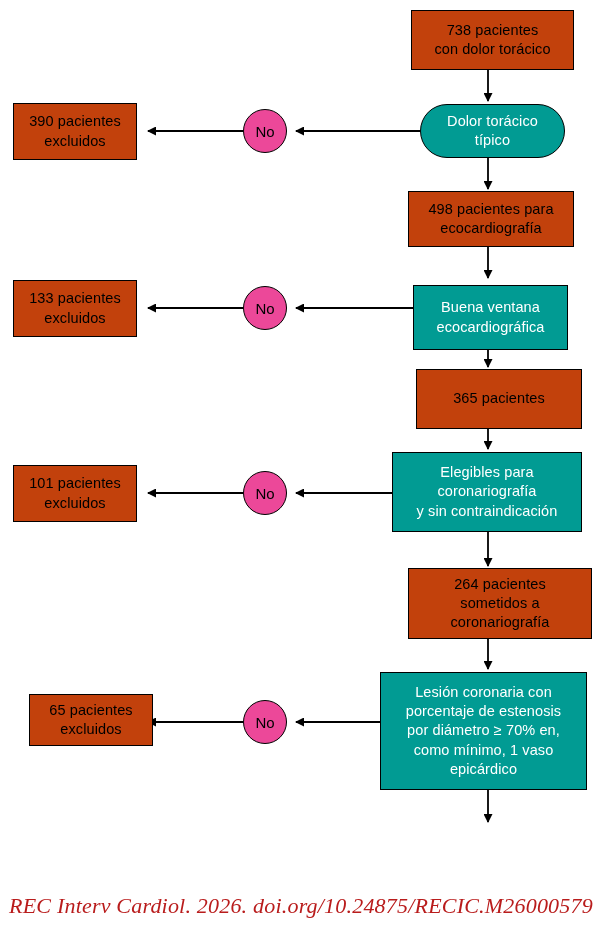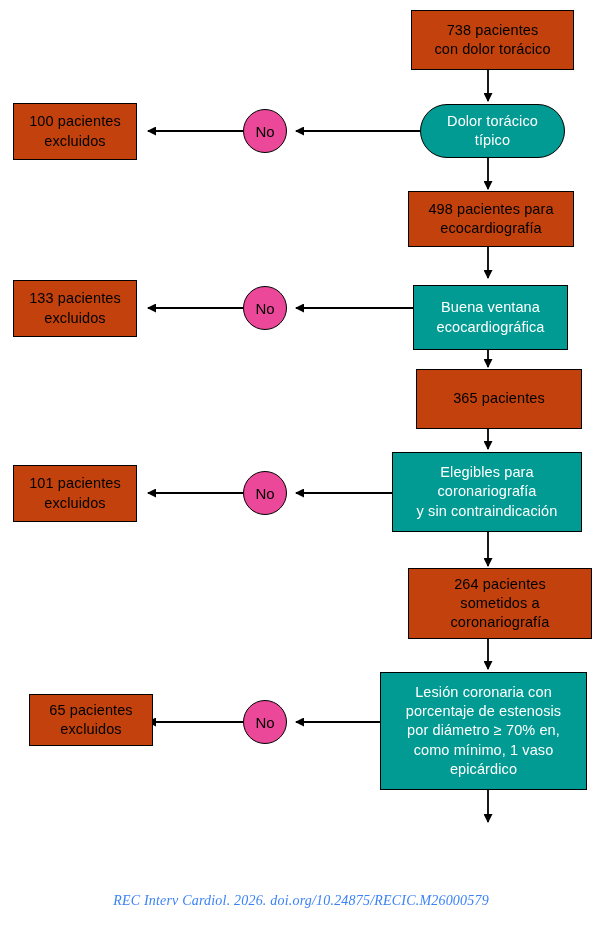--- a/index.html
+++ b/index.html
@@ -68,22 +68,22 @@
     color: #000000;
   }
   #citation {
     position: absolute;
     left: 0;
     top: 893px;
     width: 602px;
     text-align: center;
     font-family: "Liberation Serif", "DejaVu Serif", serif;
     font-style: italic;
-    font-size: 14px;
-    color: #3b82f6;
+    font-size: 22px;
+    color: #b91c1c;
     letter-spacing: 0.2px;
   }
 </style>
 </head>
 <body>
 
 <div id="canvas">
 
   <svg id="connectors" viewBox="0 0 602 928" width="602" height="928" aria-hidden="true">
     <defs>
@@ -120,21 +120,21 @@
     <span class="txt">738 pacientes
 con dolor torácico</span>
   </div>
 
   <div class="node teal" style="left:420px; top:104px; width:145px; height:54px;border-radius:27px;">
     <span class="txt">Dolor torácico
 típico</span>
   </div>
 
   <div class="node white" style="left:13px; top:103px; width:124px; height:57px;">
-    <span class="txt">100 pacientes
+    <span class="txt">390 pacientes
 excluidos</span>
   </div>
 
   <div class="node white" style="left:408px; top:191px; width:166px; height:56px;">
     <span class="txt">498 pacientes para
 ecocardiografía</span>
   </div>
 
   <div class="node teal" style="left:413px; top:285px; width:155px; height:65px;">
     <span class="txt">Buena ventana

